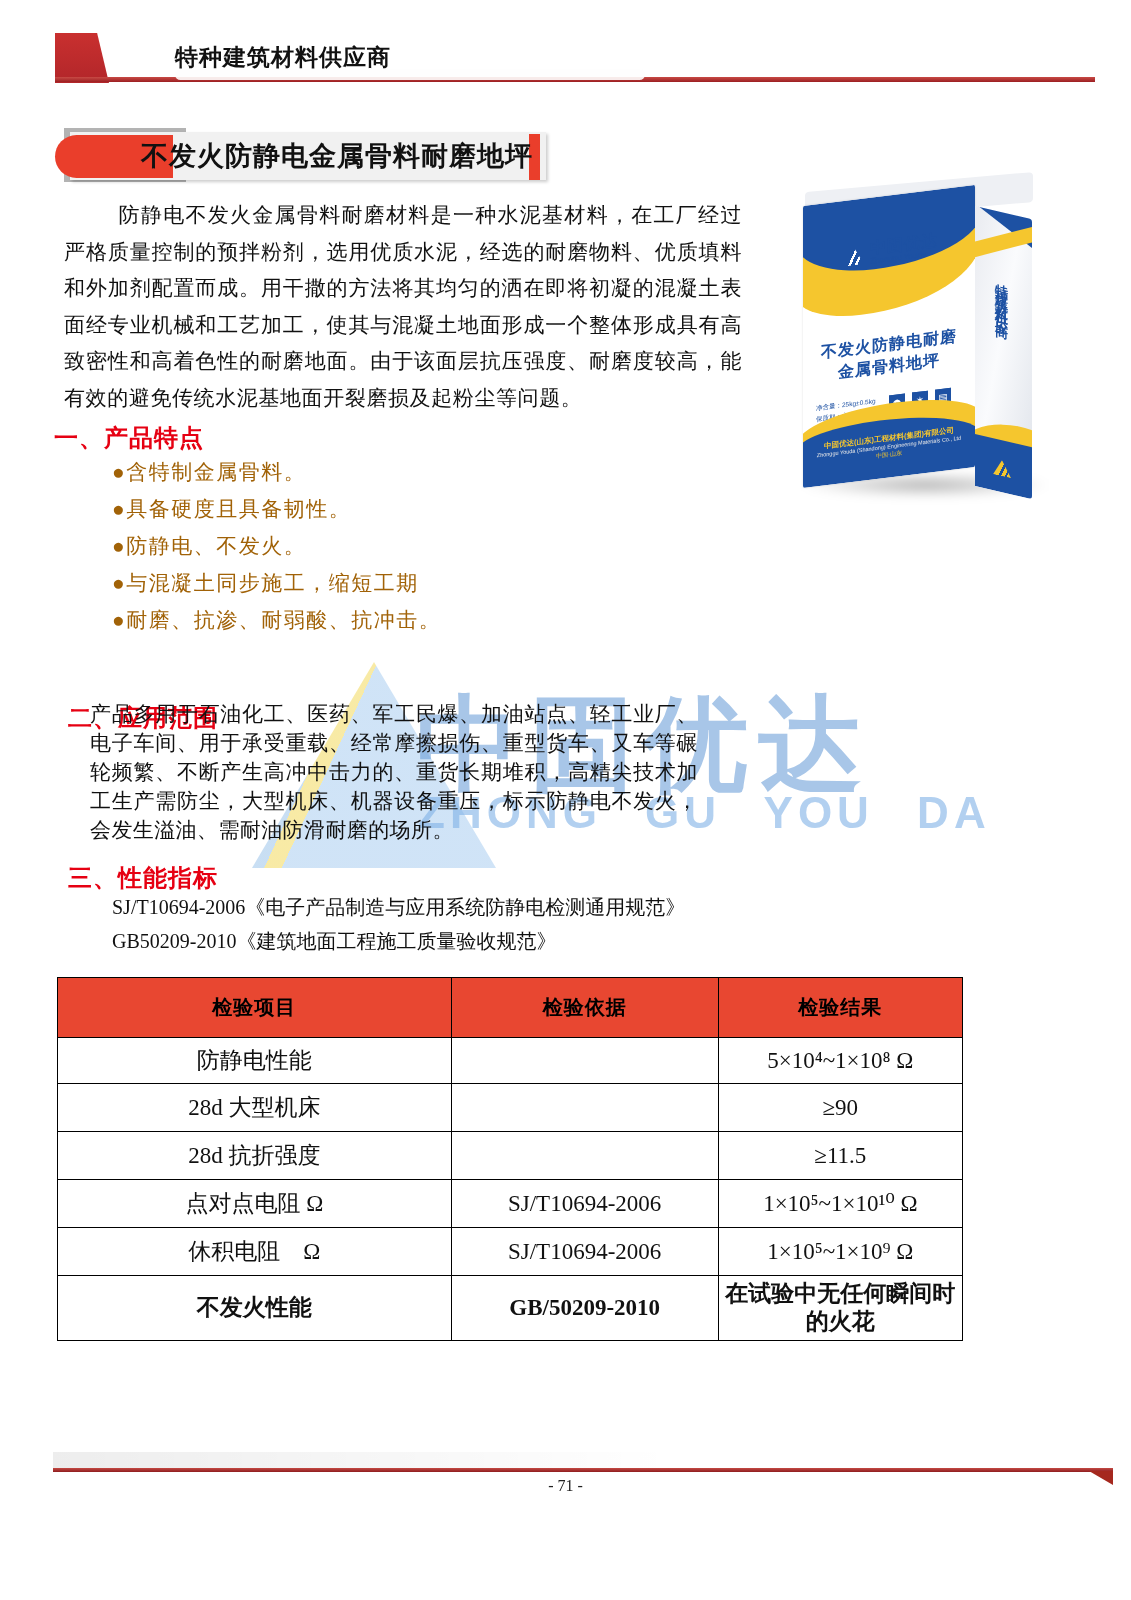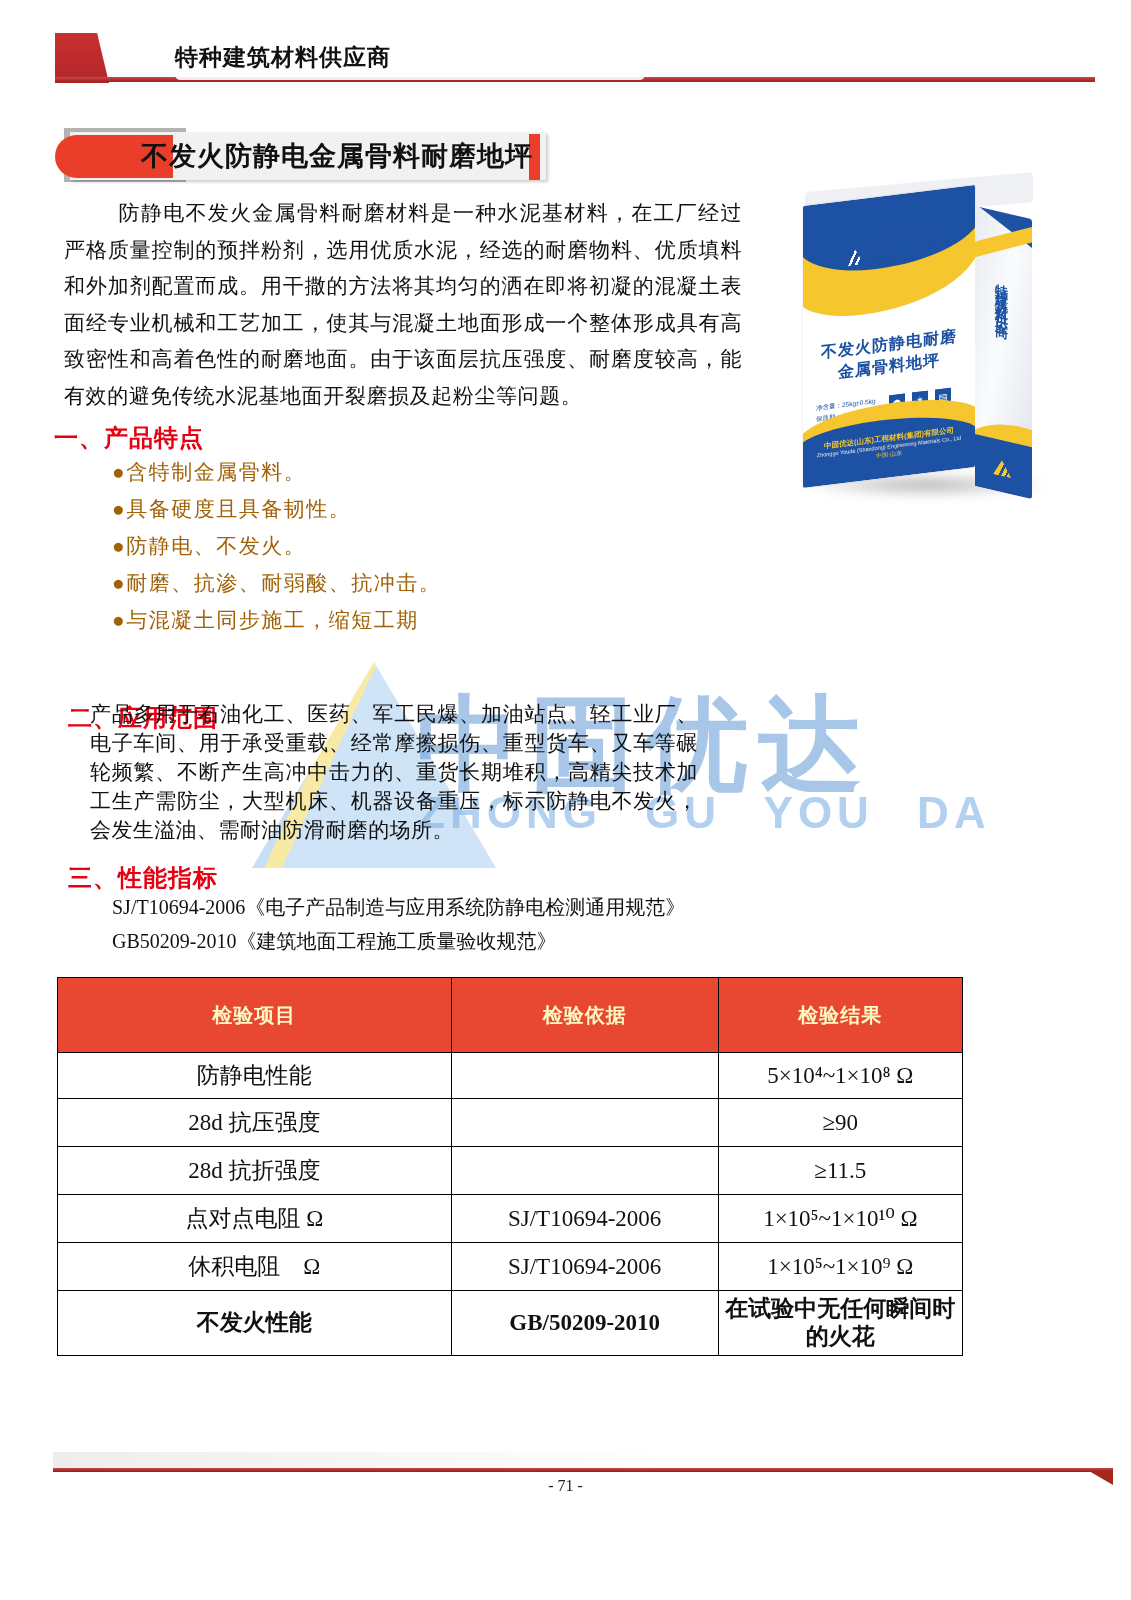--- a/index.html
+++ b/index.html
@@ -26,21 +26,21 @@
   .ttl-bar{position:absolute;left:70px;top:132px;width:476px;height:48px;background:#f1f1f1;
     box-shadow:2px 2px 3px rgba(0,0,0,.2);}
   .ttl-pill{position:absolute;left:55px;top:135px;width:118px;height:43px;background:#ea3e2b;
     border-radius:22px 0 0 22px;}
   .ttl-redbar{position:absolute;left:529px;top:134px;width:11px;height:46px;background:#ea3e2b;}
   .ttl-text{position:absolute;left:138px;top:138px;width:395px;font-size:27px;font-weight:bold;
     color:#111;letter-spacing:1px;text-align:right;}
 
   
   .intro{position:absolute;left:64px;top:197px;width:678px;font-size:21px;line-height:36.5px;
-    color:#111;text-align:justify;text-indent:2.6em;letter-spacing:.6px;font-family:Liberation Mono, monospace;}
+    color:#111;text-align:justify;text-indent:2.6em;letter-spacing:.6px;}
 
   
   .sec-h{position:absolute;font-size:24px;font-weight:bold;color:#e60012;letter-spacing:1px;}
   .sec1-h{left:54px;top:422px;}
   .sec2-h{left:68px;top:674px;margin-top:28px;}
   .sec3-h{left:68px;top:862px;}
 
   .bullets{position:absolute;left:112px;top:453px;font-size:21px;line-height:37px;color:#a16207;
     letter-spacing:1.5px;}
 
@@ -107,21 +107,21 @@
   .ps-bblue{position:absolute;left:0;bottom:0;width:100%;height:52px;background:#1d51a3;}
   .ps-mini-tri{position:absolute;left:18px;bottom:16px;width:18px;height:16px;
     clip-path:polygon(50% 0,100% 100%,0 100%);
     background:linear-gradient(115deg,#f5c62e 50%,#1d51a3 50% 60%,#f5c62e 60% 74%,#1d51a3 74% 82%,#f5c62e 82%);}
 
   
   .spec-table{position:absolute;left:57px;top:977px;width:906px;border-collapse:collapse;
     font-family:"Liberation Serif","DejaVu Serif",serif;color:#111;}
   .spec-table th,.spec-table td{border:1.6px solid #000;text-align:center;vertical-align:middle;
     padding:0 6px;}
-  .spec-table th{background:#e84731;color:#fef9c3;font-size:20px;font-weight:bold;height:75px;
+  .spec-table th{background:#e84731;color:#000000;font-size:20px;font-weight:bold;height:60px;
     font-family:"Liberation Sans",sans-serif;letter-spacing:1px;}
   .spec-table td{font-size:23px;}
   .r-std{height:46px;} .r-mid{height:48px;} .r-tall{height:65px;line-height:28px;font-weight:bold;}
 
   
   .ftr-fade{position:absolute;left:53px;top:1452px;width:620px;height:16px;
     background:linear-gradient(90deg,rgba(0,0,0,.07),rgba(0,0,0,0));}
   .ftr-line{position:absolute;left:53px;top:1468px;width:1060px;height:4px;
     background:linear-gradient(180deg,#c44a44,#8f1d1f);}
   .ftr-tri{position:absolute;left:1089px;top:1471px;width:0;height:0;
@@ -189,22 +189,22 @@
       <div class="ps-bblue"></div>
       <div class="ps-mini-tri"></div>
     </div>
   </div>
 
   <div class="sec-h sec1-h">一、产品特点</div>
   <div class="bullets">
     <div>●含特制金属骨料。</div>
     <div>●具备硬度且具备韧性。</div>
     <div>●防静电、不发火。</div>
+    <div>●与混凝土同步施工，缩短工期</div>
     <div>●耐磨、抗渗、耐弱酸、抗冲击。</div>
-    <div>●与混凝土同步施工，缩短工期</div>
   </div>
 
   <div class="wm">
     <div class="wm-tri"></div>
     <div class="wm-text">中固优达</div>
     <div class="wm-sub">ZHONG GU YOU DA</div>
   </div>
 
   <div class="sec-h sec2-h">二、应用范围</div>
   <div class="apply">产品多用于石油化工、医药、军工民爆、加油站点、轻工业厂、电子车间、用于承受重载、经常摩擦损伤、重型货车、又车等碾轮频繁、不断产生高冲中击力的、重货长期堆积，高精尖技术加工生产需防尘，大型机床、机器设备重压，标示防静电不发火，会发生溢油、需耐油防滑耐磨的场所。</div>
@@ -226,21 +226,21 @@
       <th>检验项目</th>
       <th>检验依据</th>
       <th>检验结果</th>
     </tr>
     <tr class="r-std">
       <td>防静电性能</td>
       <td></td>
       <td>5×10⁴~1×10⁸ Ω</td>
     </tr>
     <tr class="r-mid">
-      <td>28d 抗压强度</td>
+      <td>28d 大型机床</td>
       <td></td>
       <td>≥90</td>
     </tr>
     <tr class="r-mid">
       <td>28d 抗折强度</td>
       <td></td>
       <td>≥11.5</td>
     </tr>
     <tr class="r-mid">
       <td>点对点电阻 Ω</td>

